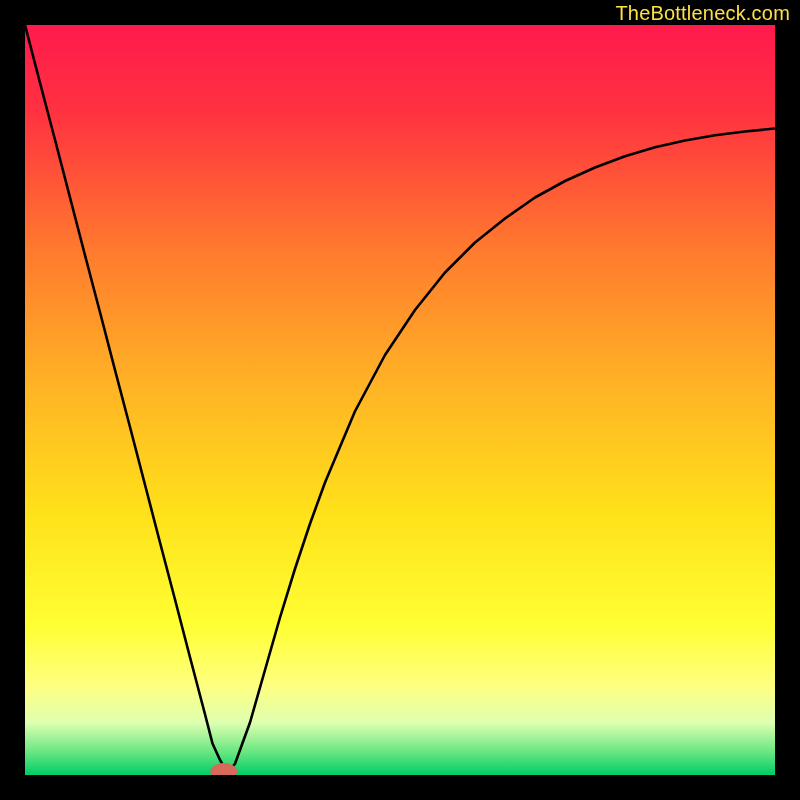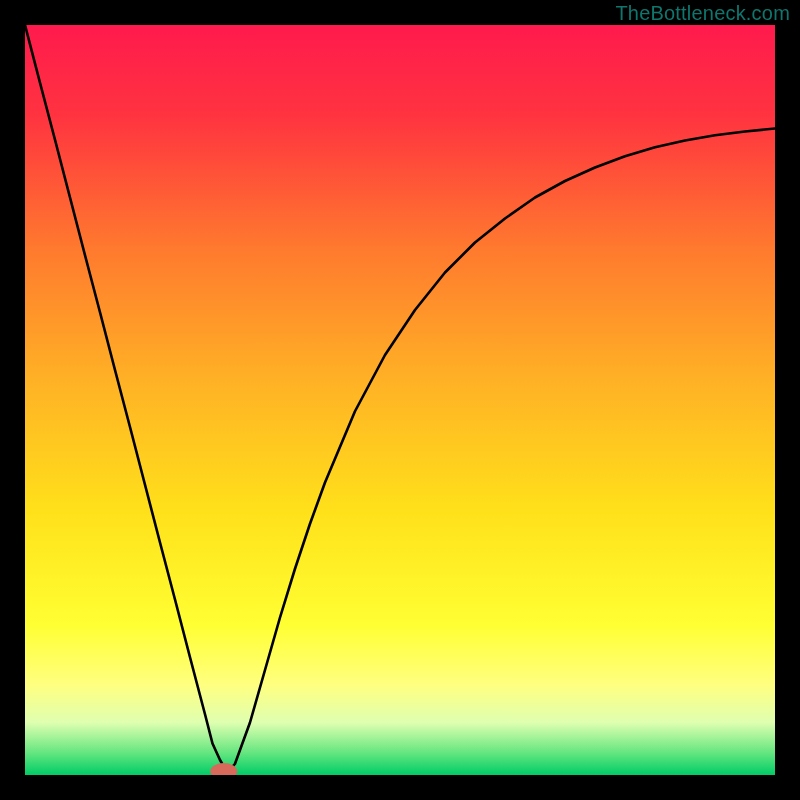--- a/index.html
+++ b/index.html
@@ -14,21 +14,21 @@
   .frame {
     position: relative;
     width: 800px;
     height: 800px;
     background: #000000;
   }
   .watermark {
     position: absolute;
     top: 2px;
     right: 10px;
-    color: #0f766e;
+    color: #fde047;
     font-size: 20px;
     font-weight: 500;
     letter-spacing: 0.2px;
     user-select: none;
   }
   .plot {
     position: absolute;
     left: 25px;
     top: 25px;
     width: 750px;

